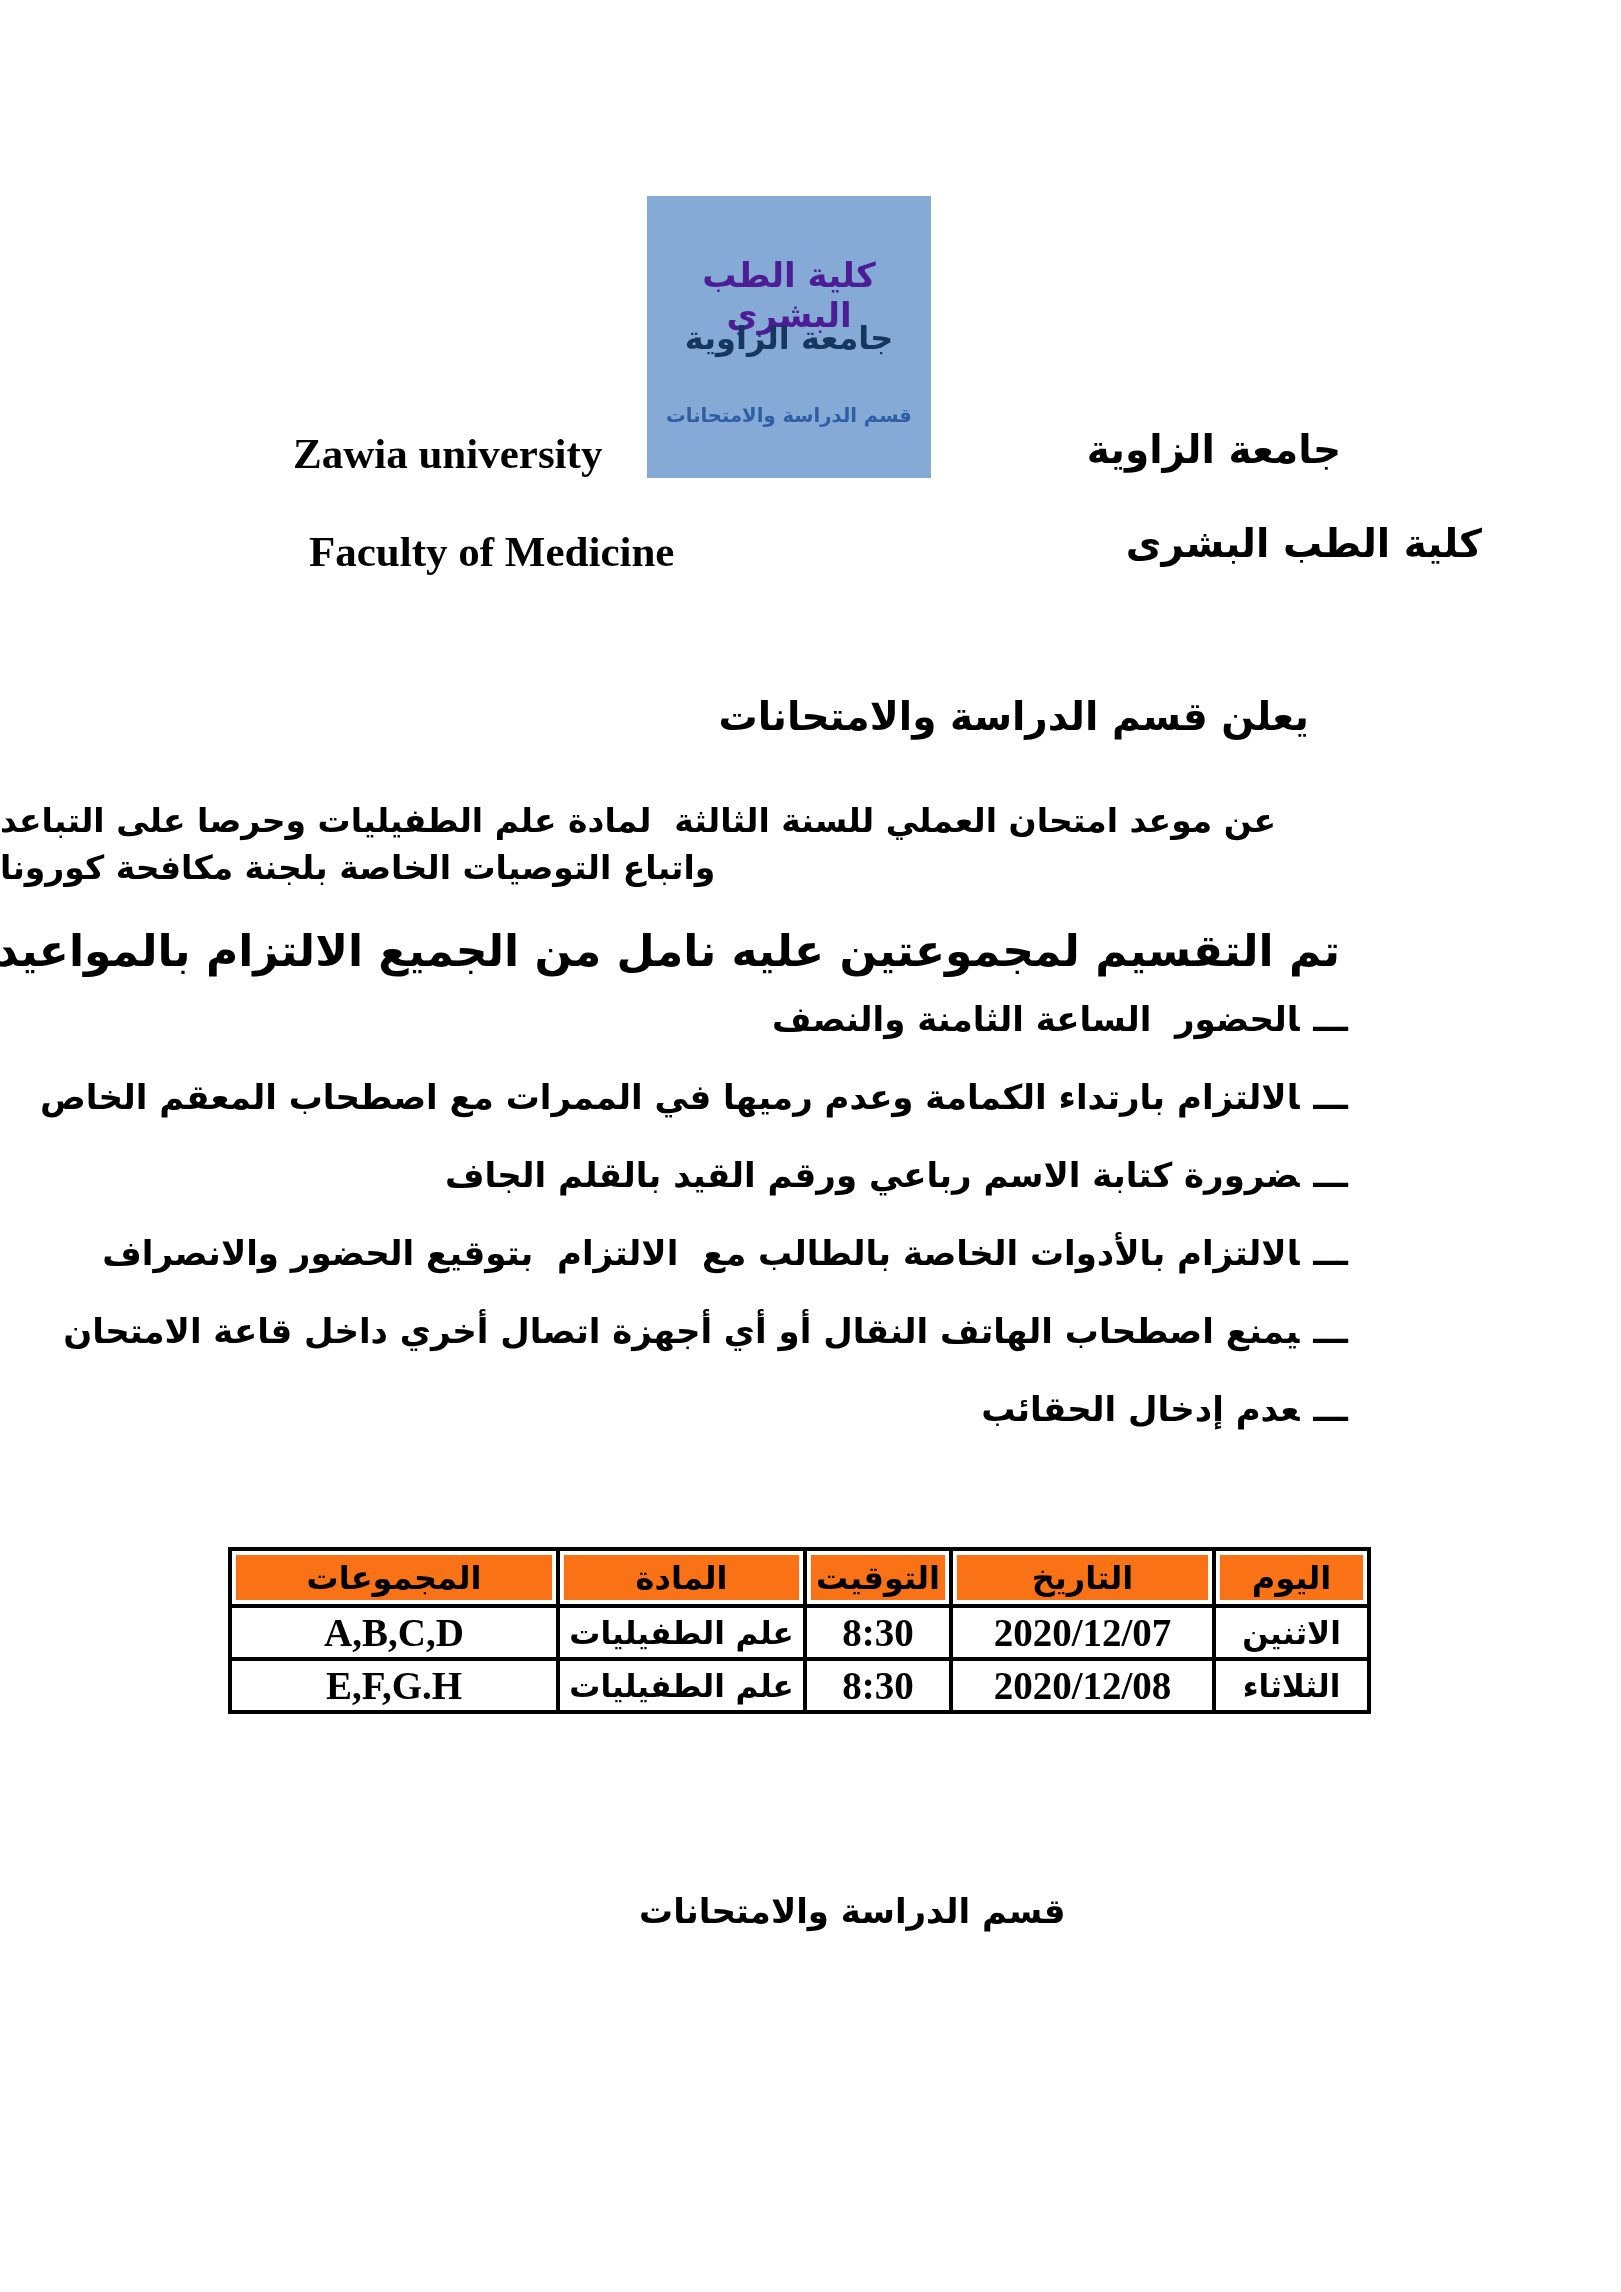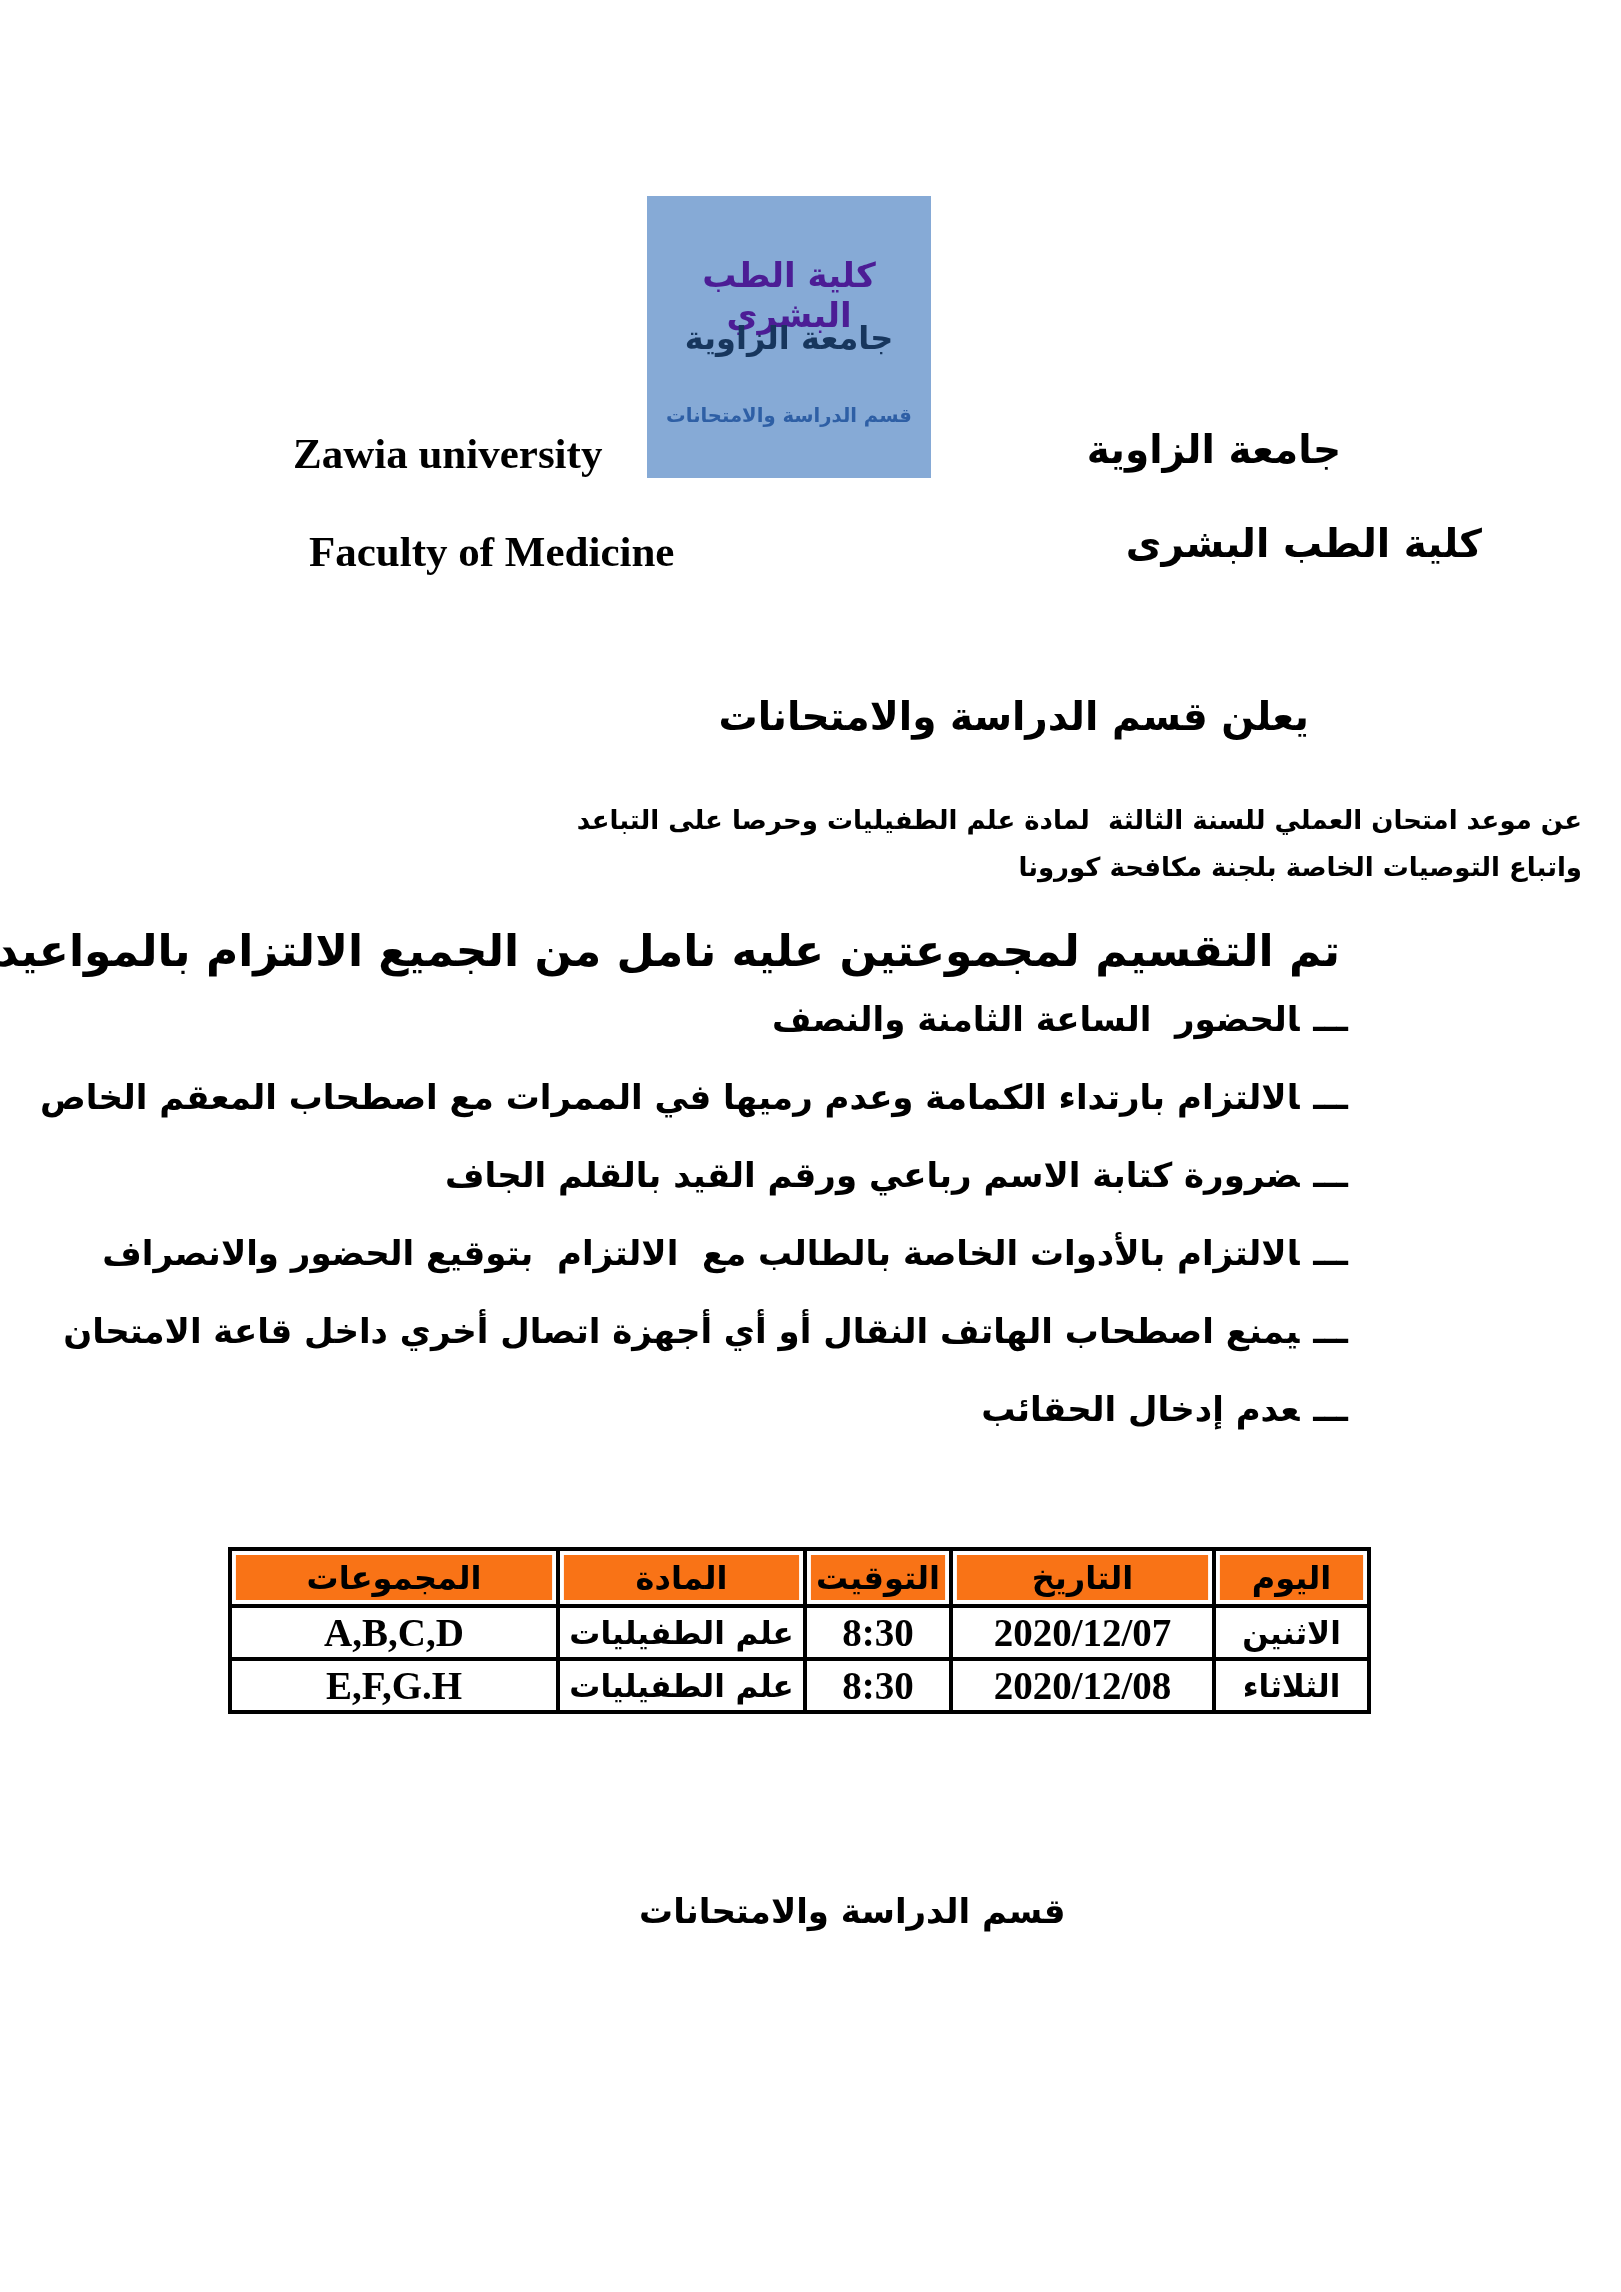--- a/index.html
+++ b/index.html
@@ -24,21 +24,21 @@
   .logo-l3 { top: 208px; font-size: 19.6px; color: #2e5fa5; }
 
   
   .hdr-en1 { left: 293px; top: 429px; font-size: 43px; }
   .hdr-en2 { left: 309px; top: 527px; font-size: 43px; }
   .hdr-ar1 { right: 280px; top: 427px; font-size: 39px; }
   .hdr-ar2 { right: 139px; top: 521px; font-size: 39px; }
 
   
   .doc-title { right: 312px; top: 694px; font-size: 39px; }
-  .intro { left: 0; top: 797px; width: 1582px; text-align: right; font-size: 26px; line-height: 47px; }
+  .intro { left: 0; top: 797px; width: 1582px; text-align: left; font-size: 33px; line-height: 47px; }
   .note  { right: 281px; top: 925px; font-size: 44px; }
 
   .bullets { right: 273px; top: 999px; text-align: right; }
   .bullet  { height: 78px; font-size: 34px; }
   .bullet .dash { margin-left: 13.7px; }
 
   
   .exam-table {
     position: absolute; left: 228px; top: 1547px;
     width: 1139px; border-collapse: collapse; table-layout: fixed;

